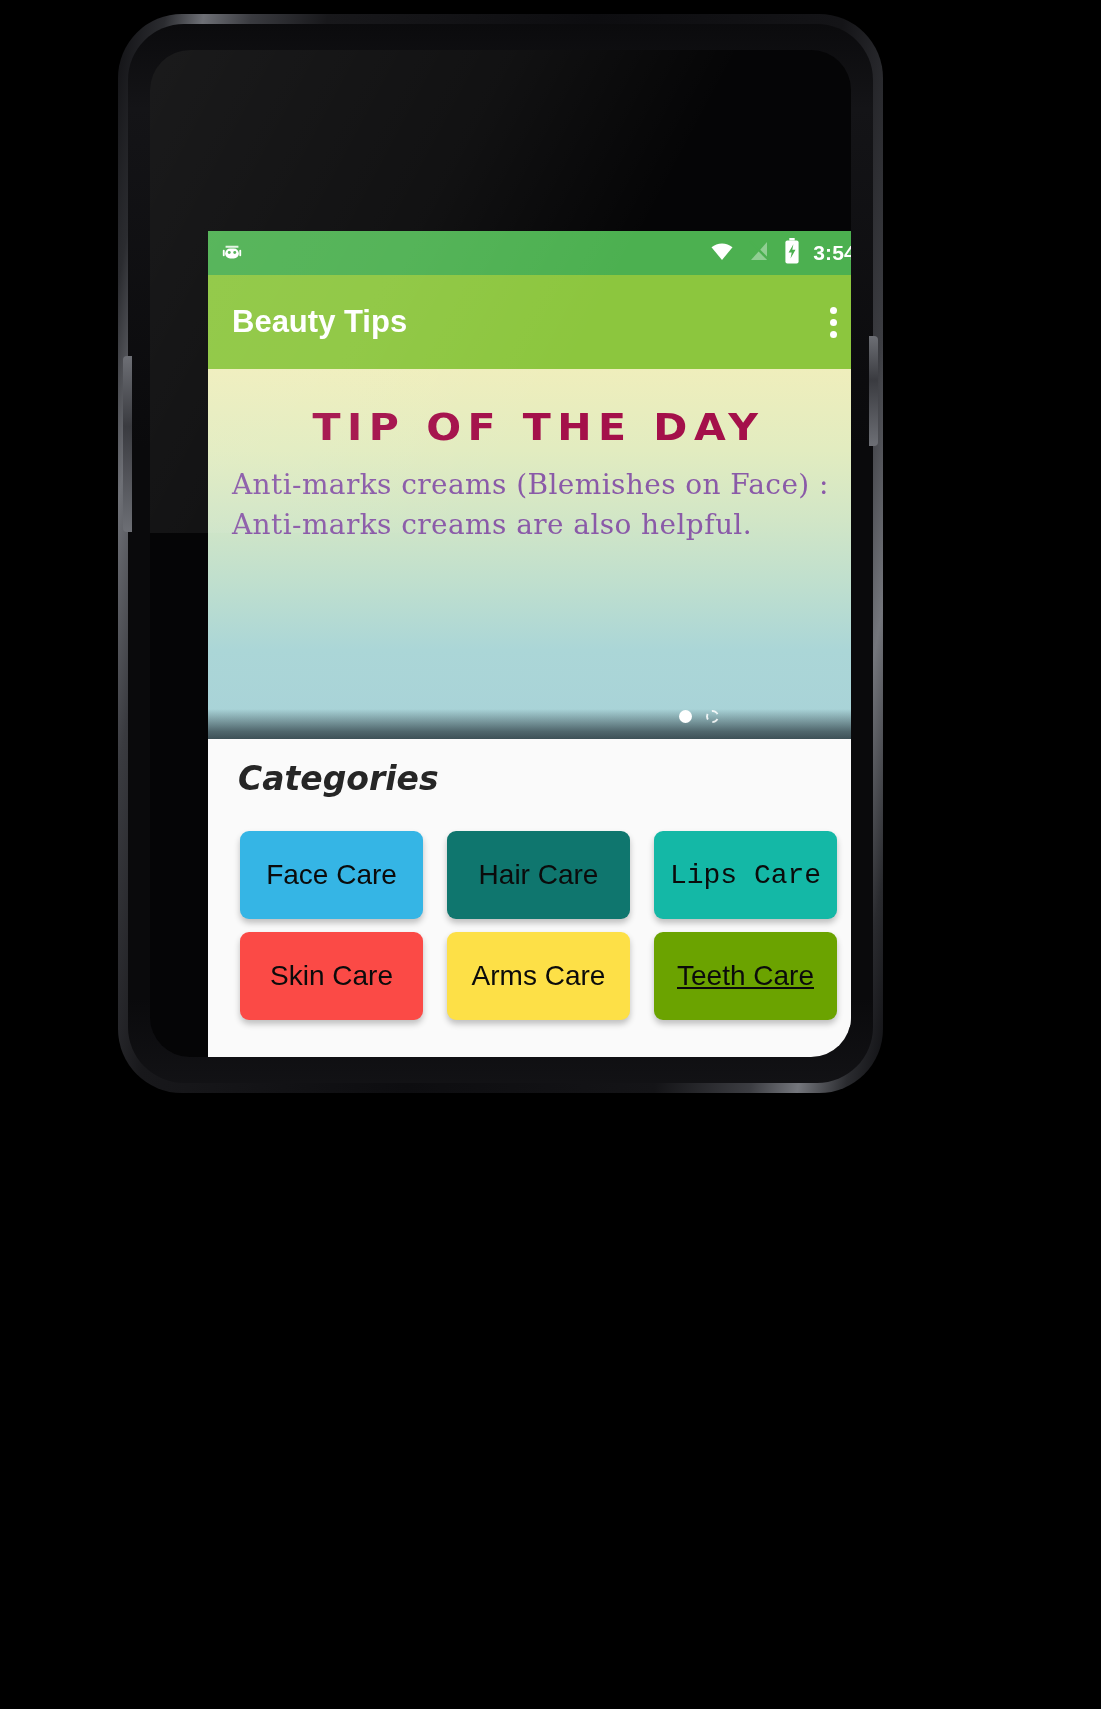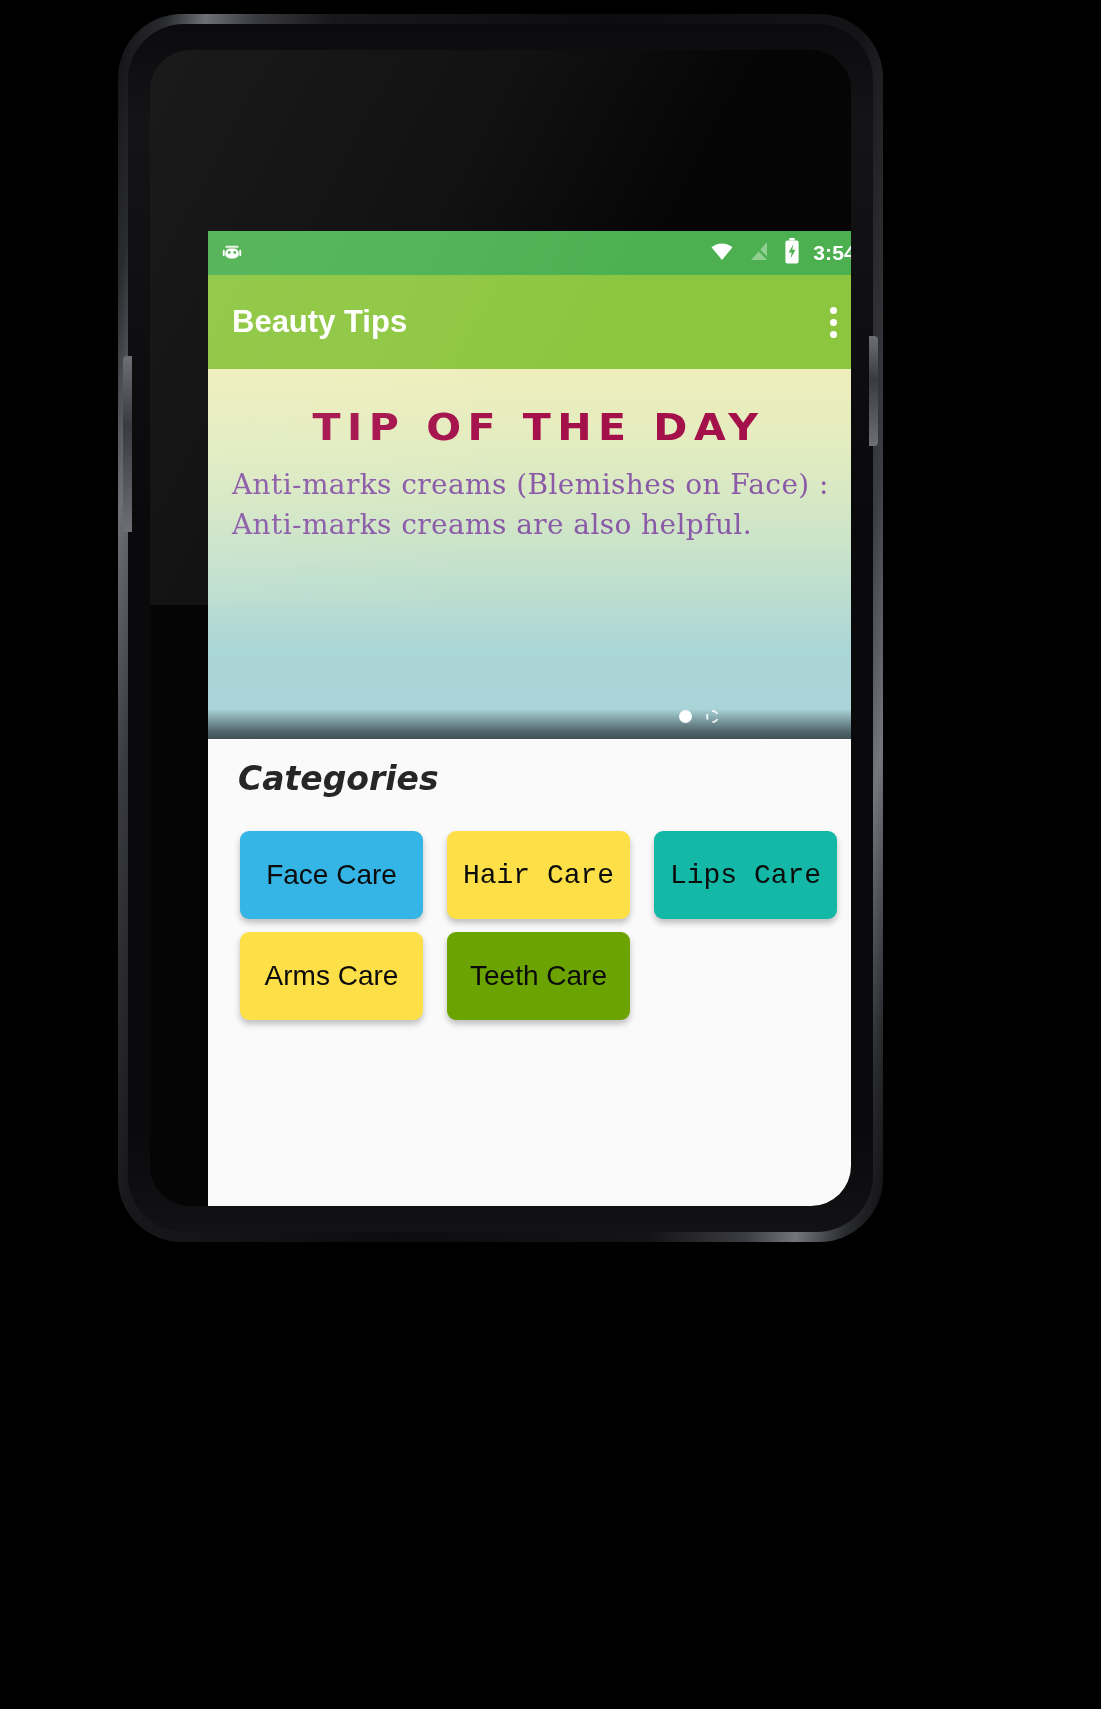--- a/index.html
+++ b/index.html
@@ -1,21 +1,21 @@
 <!DOCTYPE html>
 <html><head>
 <meta charset="utf-8">
 <style>
   html,body{margin:0;padding:0;background:#000;}
   body{width:1101px;height:1709px;position:relative;overflow:hidden;
        font-family:"Liberation Sans",sans-serif;}
 
   
   #phone-frame{
-    position:absolute;left:118px;top:14px;width:765px;height:1228px;
+    position:absolute;left:118px;top:14px;width:765px;height:1079px;
     border-radius:64px;
     background:
       linear-gradient(100deg,#101013 0%,#2b2c30 5%,#6e7076 9%,#3a3b40 14%,#18181b 22%,
                       #0d0d10 50%,#141417 76%,#3c3d42 86%,#74767c 91%,#2a2b2f 96%,#0e0e11 100%);
     box-shadow:0 0 0 1px #000, 0 26px 60px rgba(0,0,0,.9);
   }
   #phone-inner{
     position:absolute;left:10px;top:10px;right:10px;bottom:10px;
     border-radius:56px;
     background:linear-gradient(180deg,#0b0b0d 0%,#141417 8%,#0a0a0c 40%,#0a0a0c 92%,#121215 100%);
@@ -219,30 +219,33 @@
             <span class="dot inactive"></span>
           </div>
         </div>
 
         <div id="categories-section">
           <h2 id="categories-heading">Categories</h2>
           <div id="category-grid">
             <button class="category-btn" style="background: rgb(53, 181, 229);">
               <span>Face Care</span>
             </button>
-            <button class="category-btn" style="background: #fde047; font-family: Liberation Mono, monospace;">
+            <button class="category-btn" style="background: #0f766e;">
               <span>Hair Care</span>
             </button>
             <button class="category-btn" style="background: #14b8a6; font-family: Liberation Mono, monospace;">
               <span>Lips Care</span>
             </button>
+            <button class="category-btn" style="background: rgb(251, 74, 70);">
+              <span>Skin Care</span>
+            </button>
             <button class="category-btn" style="background: #fde047;">
               <span>Arms Care</span>
             </button>
-            <button class="category-btn" style="background: rgb(107, 163, 0);">
+            <button class="category-btn" style="background: rgb(107, 163, 0); text-decoration: underline;">
               <span>Teeth Care</span>
             </button>
           </div>
         </div>
 
         <div id="nav-bar">
           <span class="nav-key">
             <i id="nav-back"></i>
           </span>
           <span class="nav-key">

